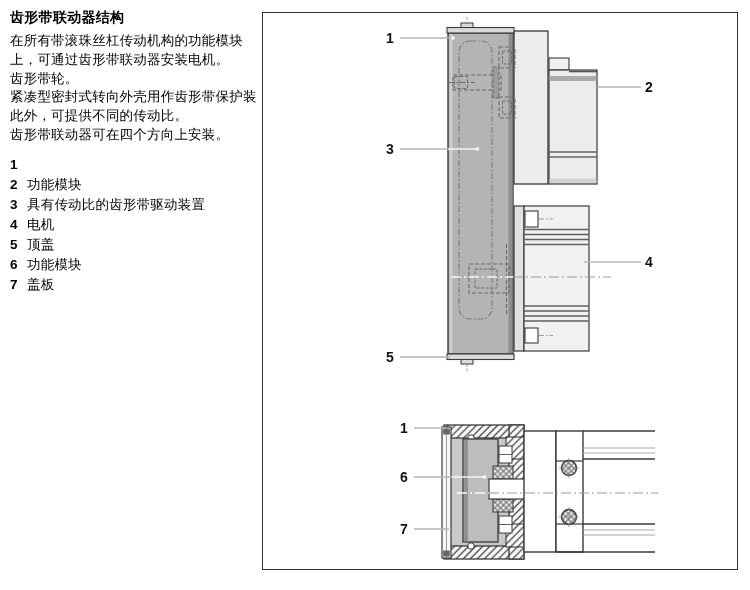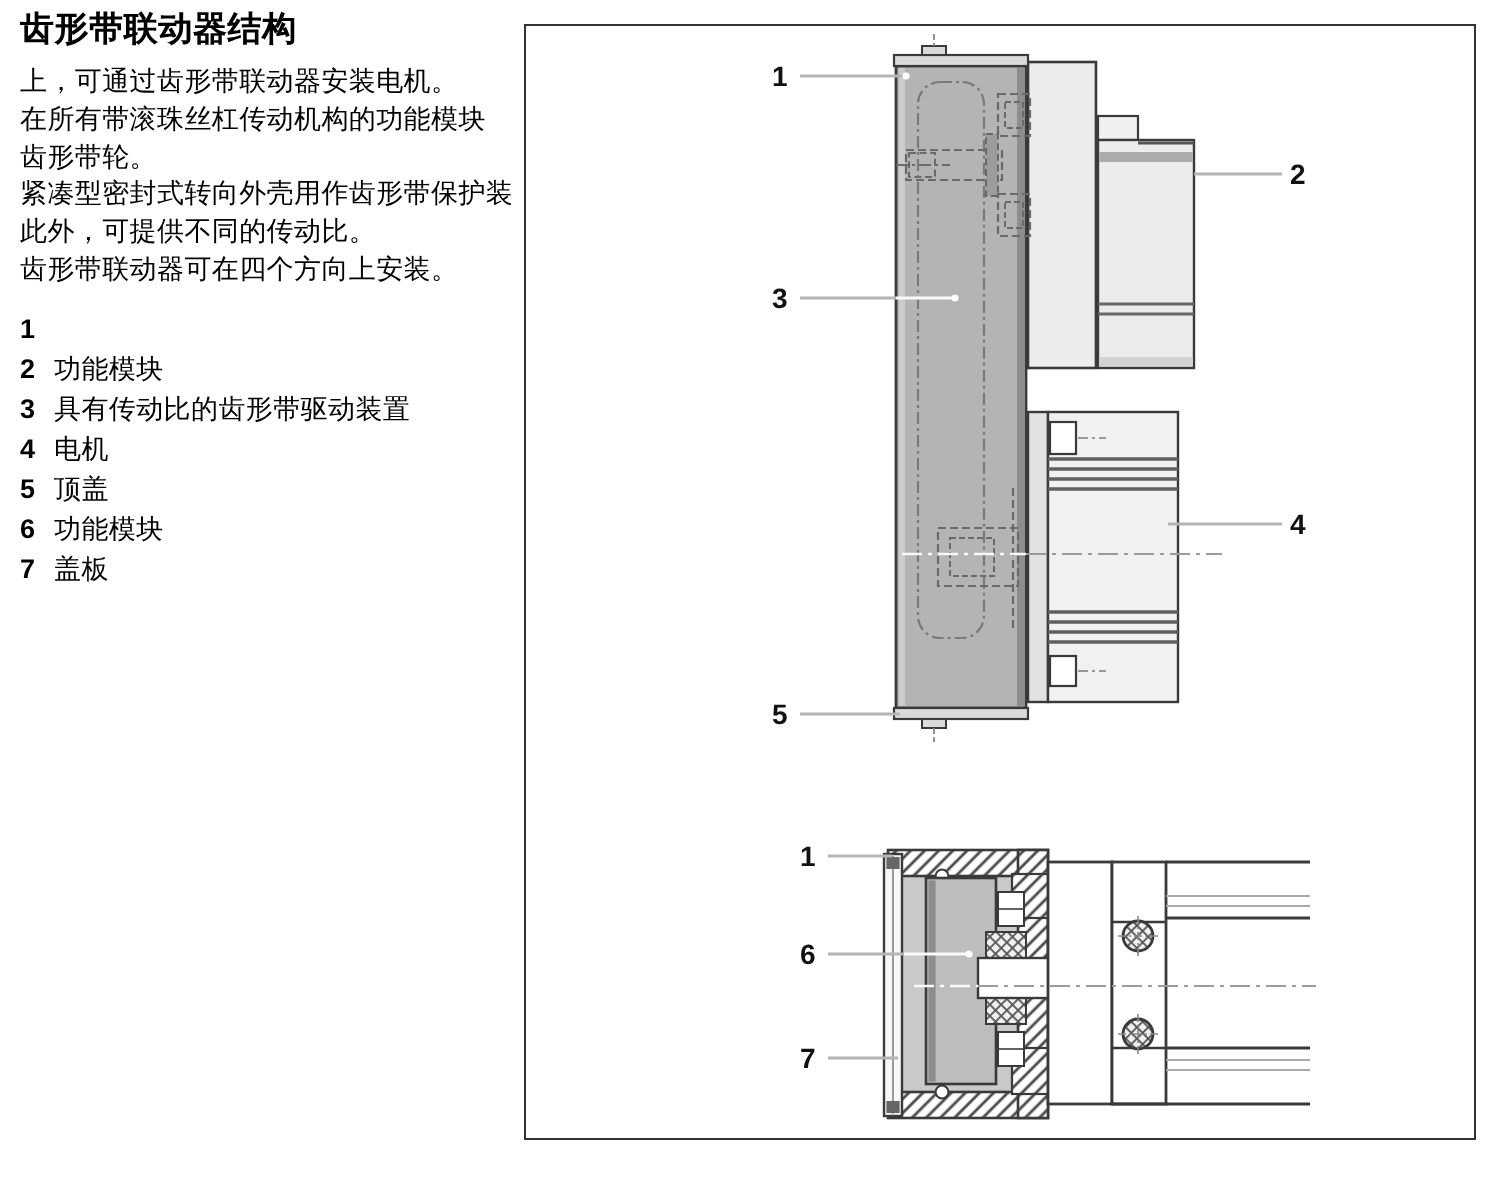--- a/index.html
+++ b/index.html
@@ -13,25 +13,24 @@
     overflow: hidden;
   }
   .text-col {
     position: absolute;
     left: 10px;
     top: 7px;
     width: 252px;
     color: #000;
   }
   .doc-title {
-    font-size: 17px;
+    font-size: 14px;
     font-weight: bold;
     line-height: 20px;
     letter-spacing: 0.3px;
-    font-family: Liberation Mono, monospace;
   }
   .para { margin-top: 5px; }
   .pline {
     font-size: 13.5px;
     line-height: 18.8px;
     letter-spacing: 0.2px;
     white-space: nowrap;
   }
   .legend { margin-top: 10px; }
   .lrow {
@@ -74,22 +73,22 @@
   #co-b1 { left: 137px; top: 407px; }
   #co-b6 { left: 137px; top: 456px; }
   #co-b7 { left: 137px; top: 508px; }
 </style>
 </head>
 <body>
 
 <div class="text-col">
   <div class="doc-title">齿形带联动器结构</div>
   <div class="para">
+    <div class="pline">在所有带滚珠丝杠传动机构的功能模块</div>
     <div class="pline">上，可通过齿形带联动器安装电机。</div>
-    <div class="pline">在所有带滚珠丝杠传动机构的功能模块</div>
     <div class="pline">齿形带轮。</div>
     <div class="pline">紧凑型密封式转向外壳用作齿形带保护装</div>
     <div class="pline">此外，可提供不同的传动比。</div>
     <div class="pline">齿形带联动器可在四个方向上安装。</div>
   </div>
   <div class="legend">
     <div class="lrow">
       <span class="lnum">1</span>
     </div>
     <div class="lrow">

